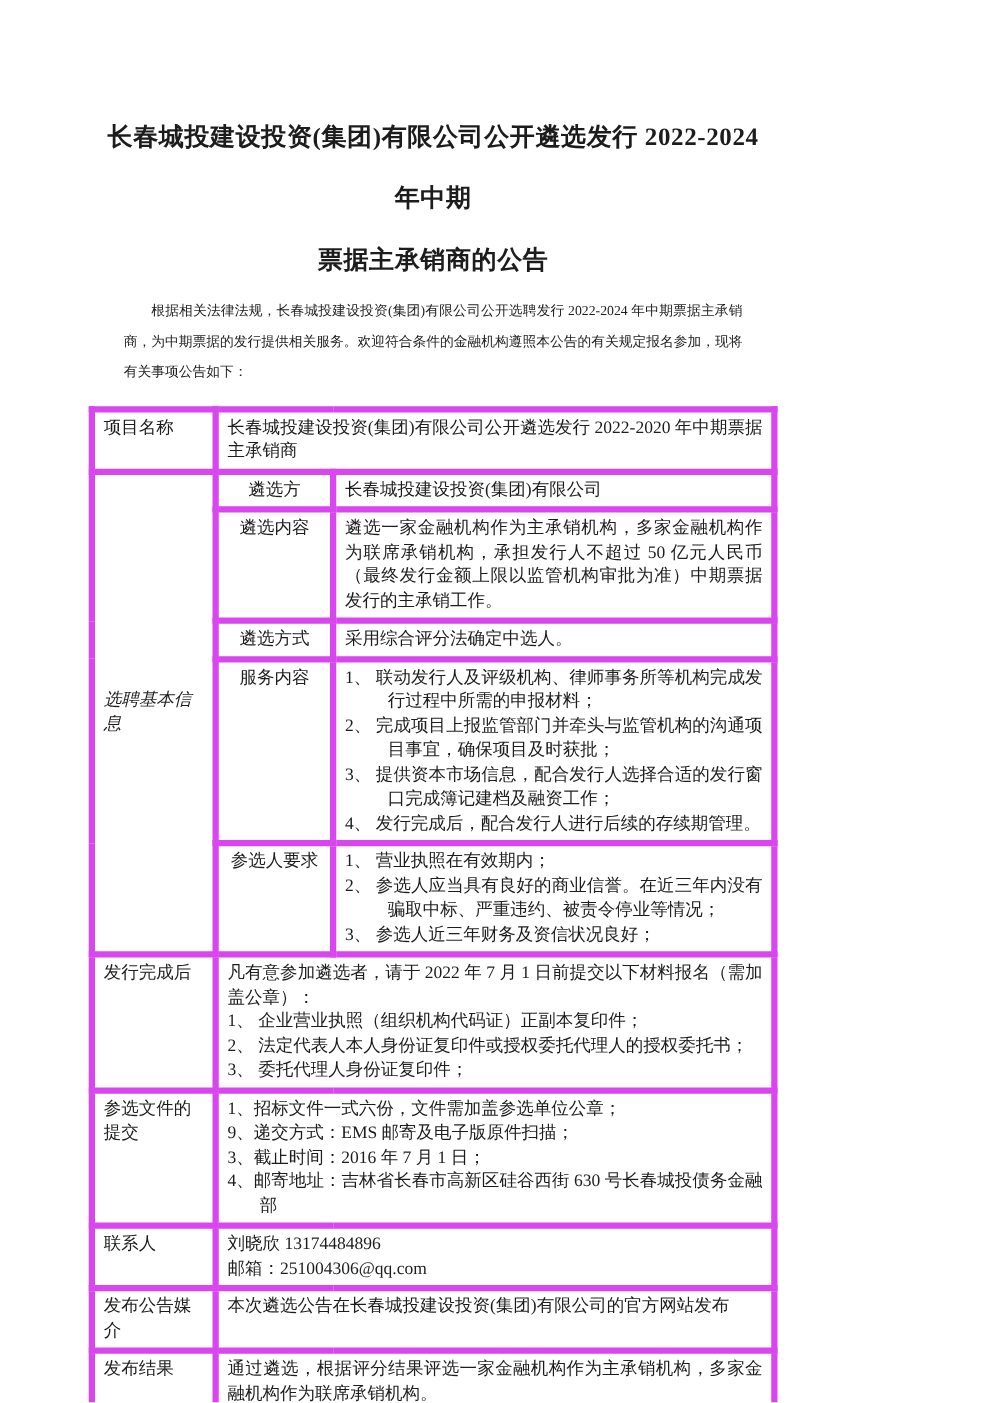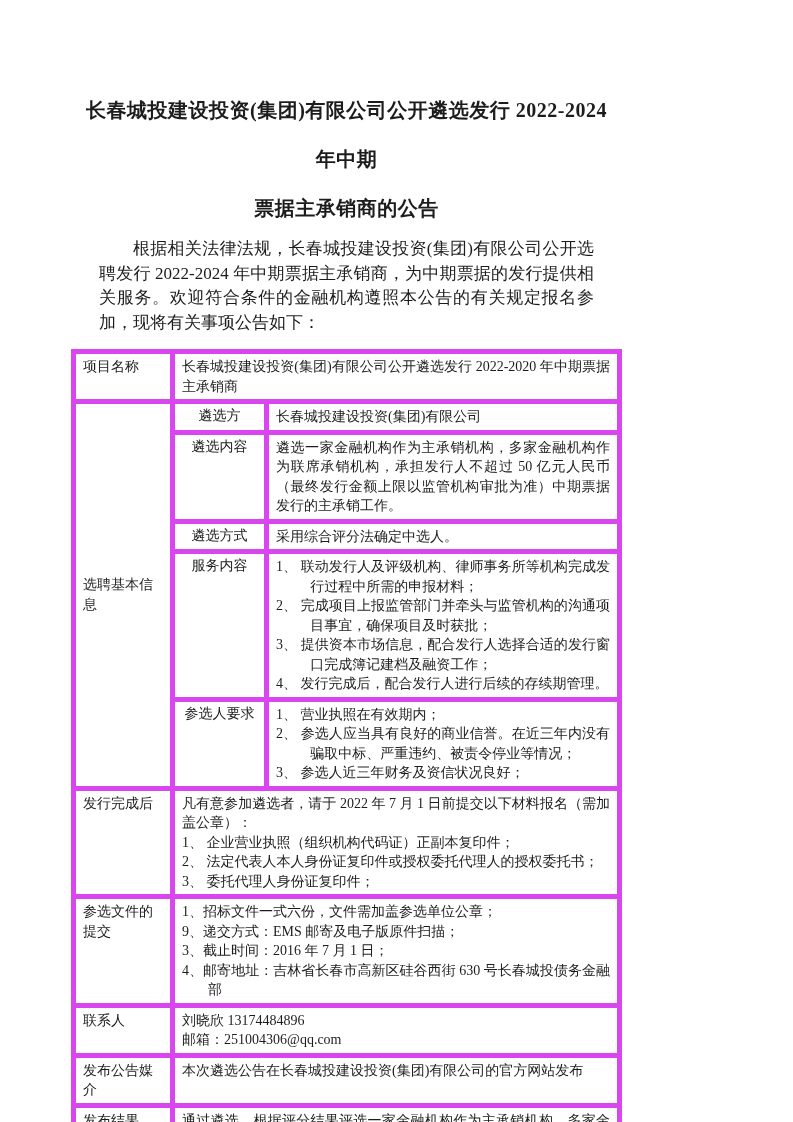--- a/index.html
+++ b/index.html
@@ -15,42 +15,42 @@
   .doc-title {
     margin: 86px 80px 0 80px;
     text-align: center;
     font-size: 20px;
     font-weight: bold;
     line-height: 49px;
     letter-spacing: 0.5px;
   }
   .intro {
     margin: 4px 99px 0 99px;
-    font-size: 17px;
+    font-size: 11px;
     line-height: 24.5px;
     text-align: justify;
     text-indent: 2em;
   }
   table.announcement {
     width: 551px;
     margin: 14px auto 0 auto;
     border-collapse: collapse;
     table-layout: fixed;
   }
   table.announcement td {
     border: 5px solid #d946ef;
     font-size: 14px;
     line-height: 19.5px;
     padding: 3px 7px;
     vertical-align: top;
     word-break: break-all;
   }
   td.cat-label { vertical-align: top; }
-  td.cat-label.mid { vertical-align: middle; }
-  td.sub-label { text-align: center; vertical-align: middle; padding: 3px 2px; font-family: Liberation Mono, monospace; }
+  td.cat-label.mid { vertical-align: middle; font-style: italic; }
+  td.sub-label { text-align: center; vertical-align: middle; padding: 3px 2px; }
   .li { padding-left: 2.45em; text-indent: -2.45em; text-align: justify; }
   .li-tight { padding-left: 1.85em; text-indent: -1.85em; text-align: justify; }
   .cell-text { text-align: justify; }
 </style>
 </head>
 <body>
 
 <div class="page">
 
   <div class="doc-title">

